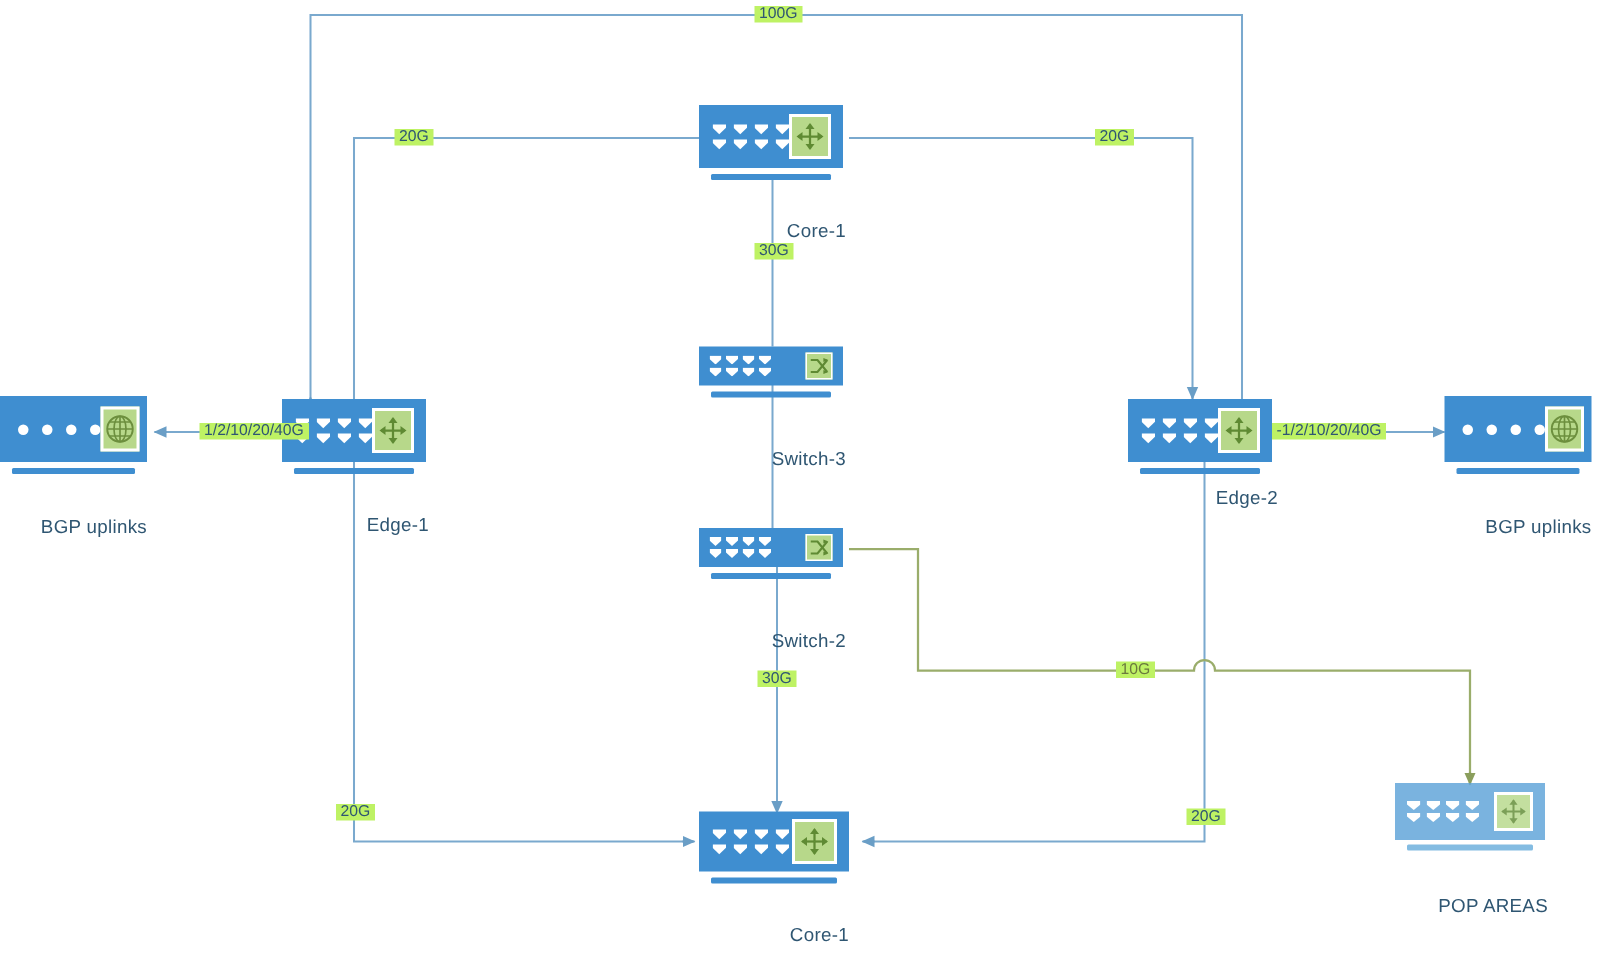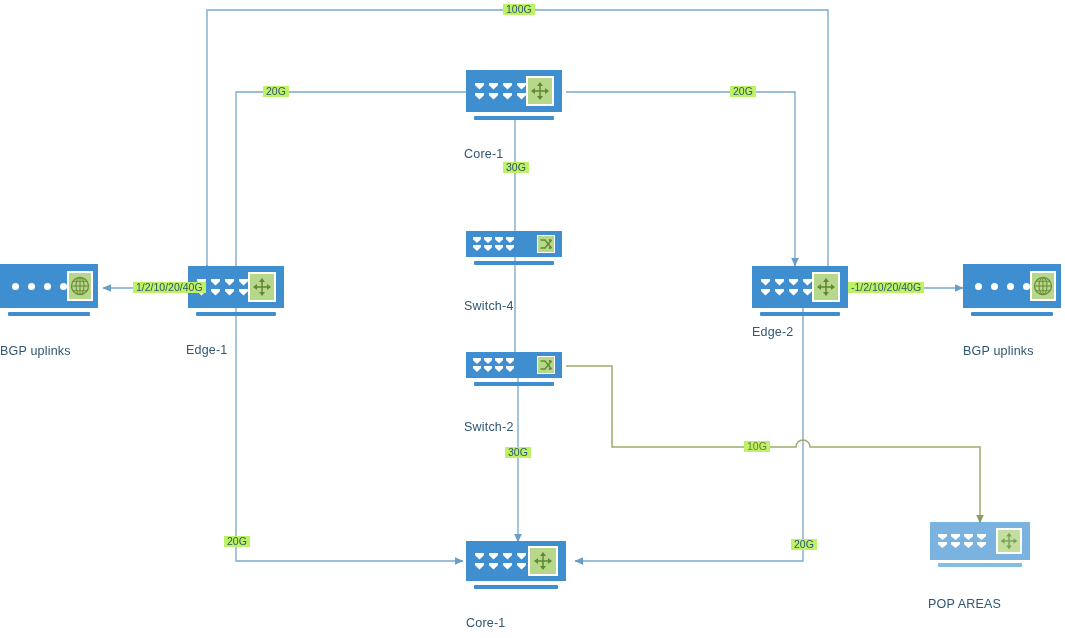--- a/index.html
+++ b/index.html
@@ -40,21 +40,21 @@
     width:30px;height:30px;margin-left:auto;margin-right:8px;
     background:#b7d88a;border:2px solid #ffffff;
     display:flex;align-items:center;justify-content:center;
     box-sizing:border-box;
   }
   .badge svg{display:block;}
 
   .caption{
     position:absolute;
     color:#2f5672;font-size:12.5px;
-    text-align:left;white-space:nowrap;
+    text-align:right;white-space:nowrap;
     letter-spacing:.2px;
   }
   .wire-label{
     position:absolute;
     color:#2f5672;font-size:10.5px;
     background:#bef264;
     padding:0 3px;white-space:nowrap;
     line-height:11px;
   }
   .wire-label.green{color:#6b7a3e;}
@@ -233,21 +233,21 @@
           </g>
           <g fill="#5f8a33">
             <path d="M13.3,3 l-3.4,-1.3 v2.6 z"></path>
             <path d="M13.3,11 l-3.4,-1.3 v2.6 z"></path>
           </g>
         </svg>
       </div>
     </div>
     <div class="dev-base" style="top:30px;width:84%;"></div>
   </div>
-  <div class="caption" style="left:464px;top:299px;width:100px;">Switch-4</div>
+  <div class="caption" style="left:464px;top:299px;width:100px;">Switch-3</div>
 
   <div class="device" style="left:466px;top:352px;width:96px;height:48px;">
     <div class="dev-body" style="width:96px;height:26px;">
       <div class="ports" style="gap:2px;margin-left:7px;">
         <div class="prow" style="gap:3px;">
             <i class="port" style="height:6px;width:8px;"></i>
             <i class="port" style="height:6px;width:8px;"></i>
             <i class="port" style="height:6px;width:8px;"></i>
             <i class="port" style="height:6px;width:8px;"></i>
           </div>

